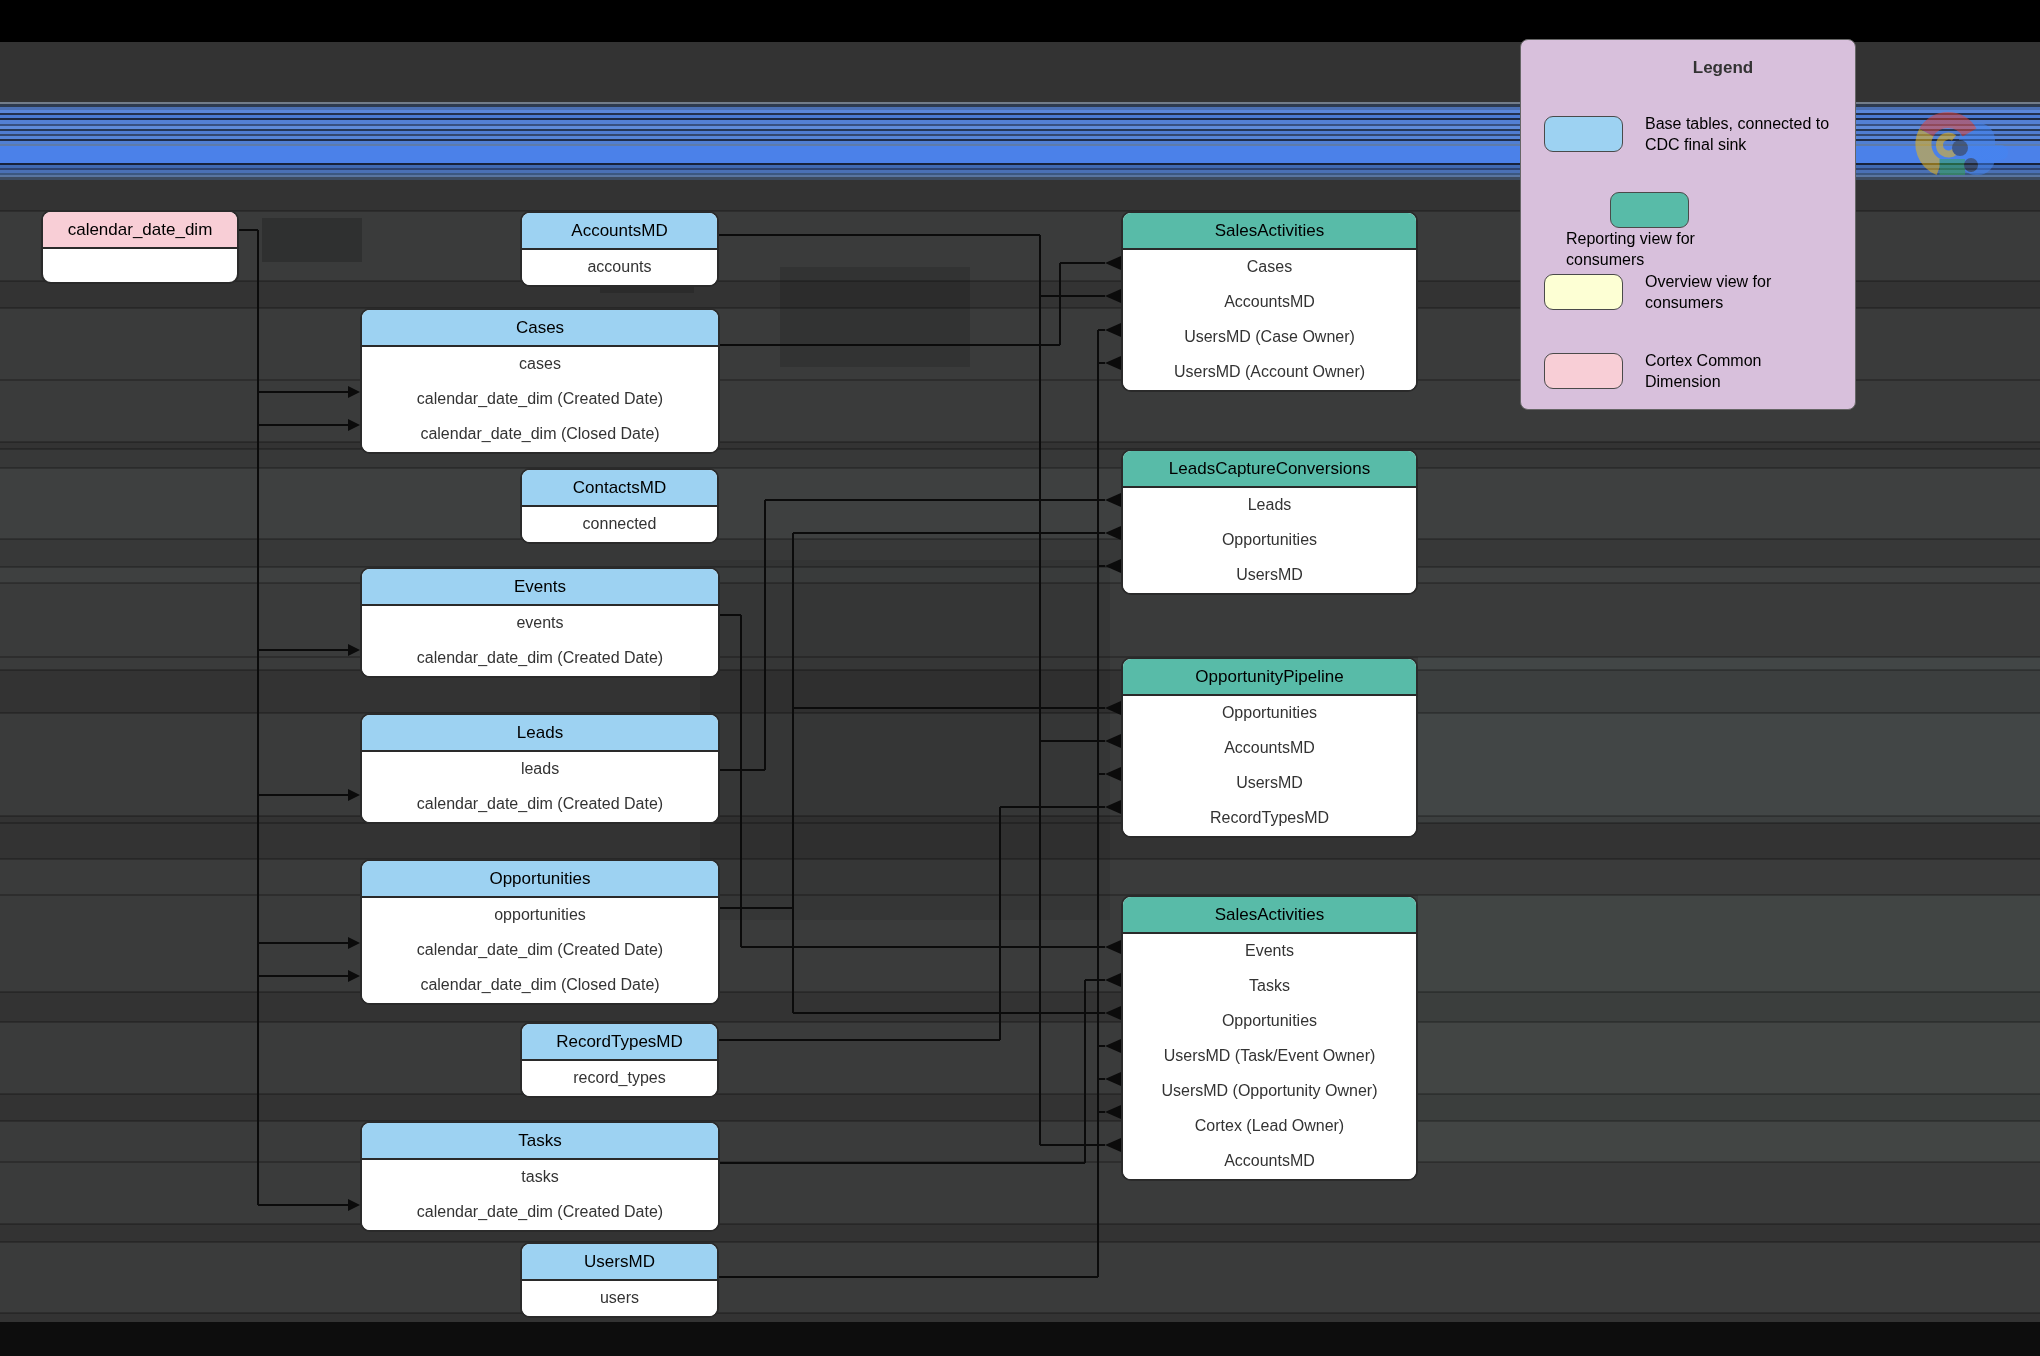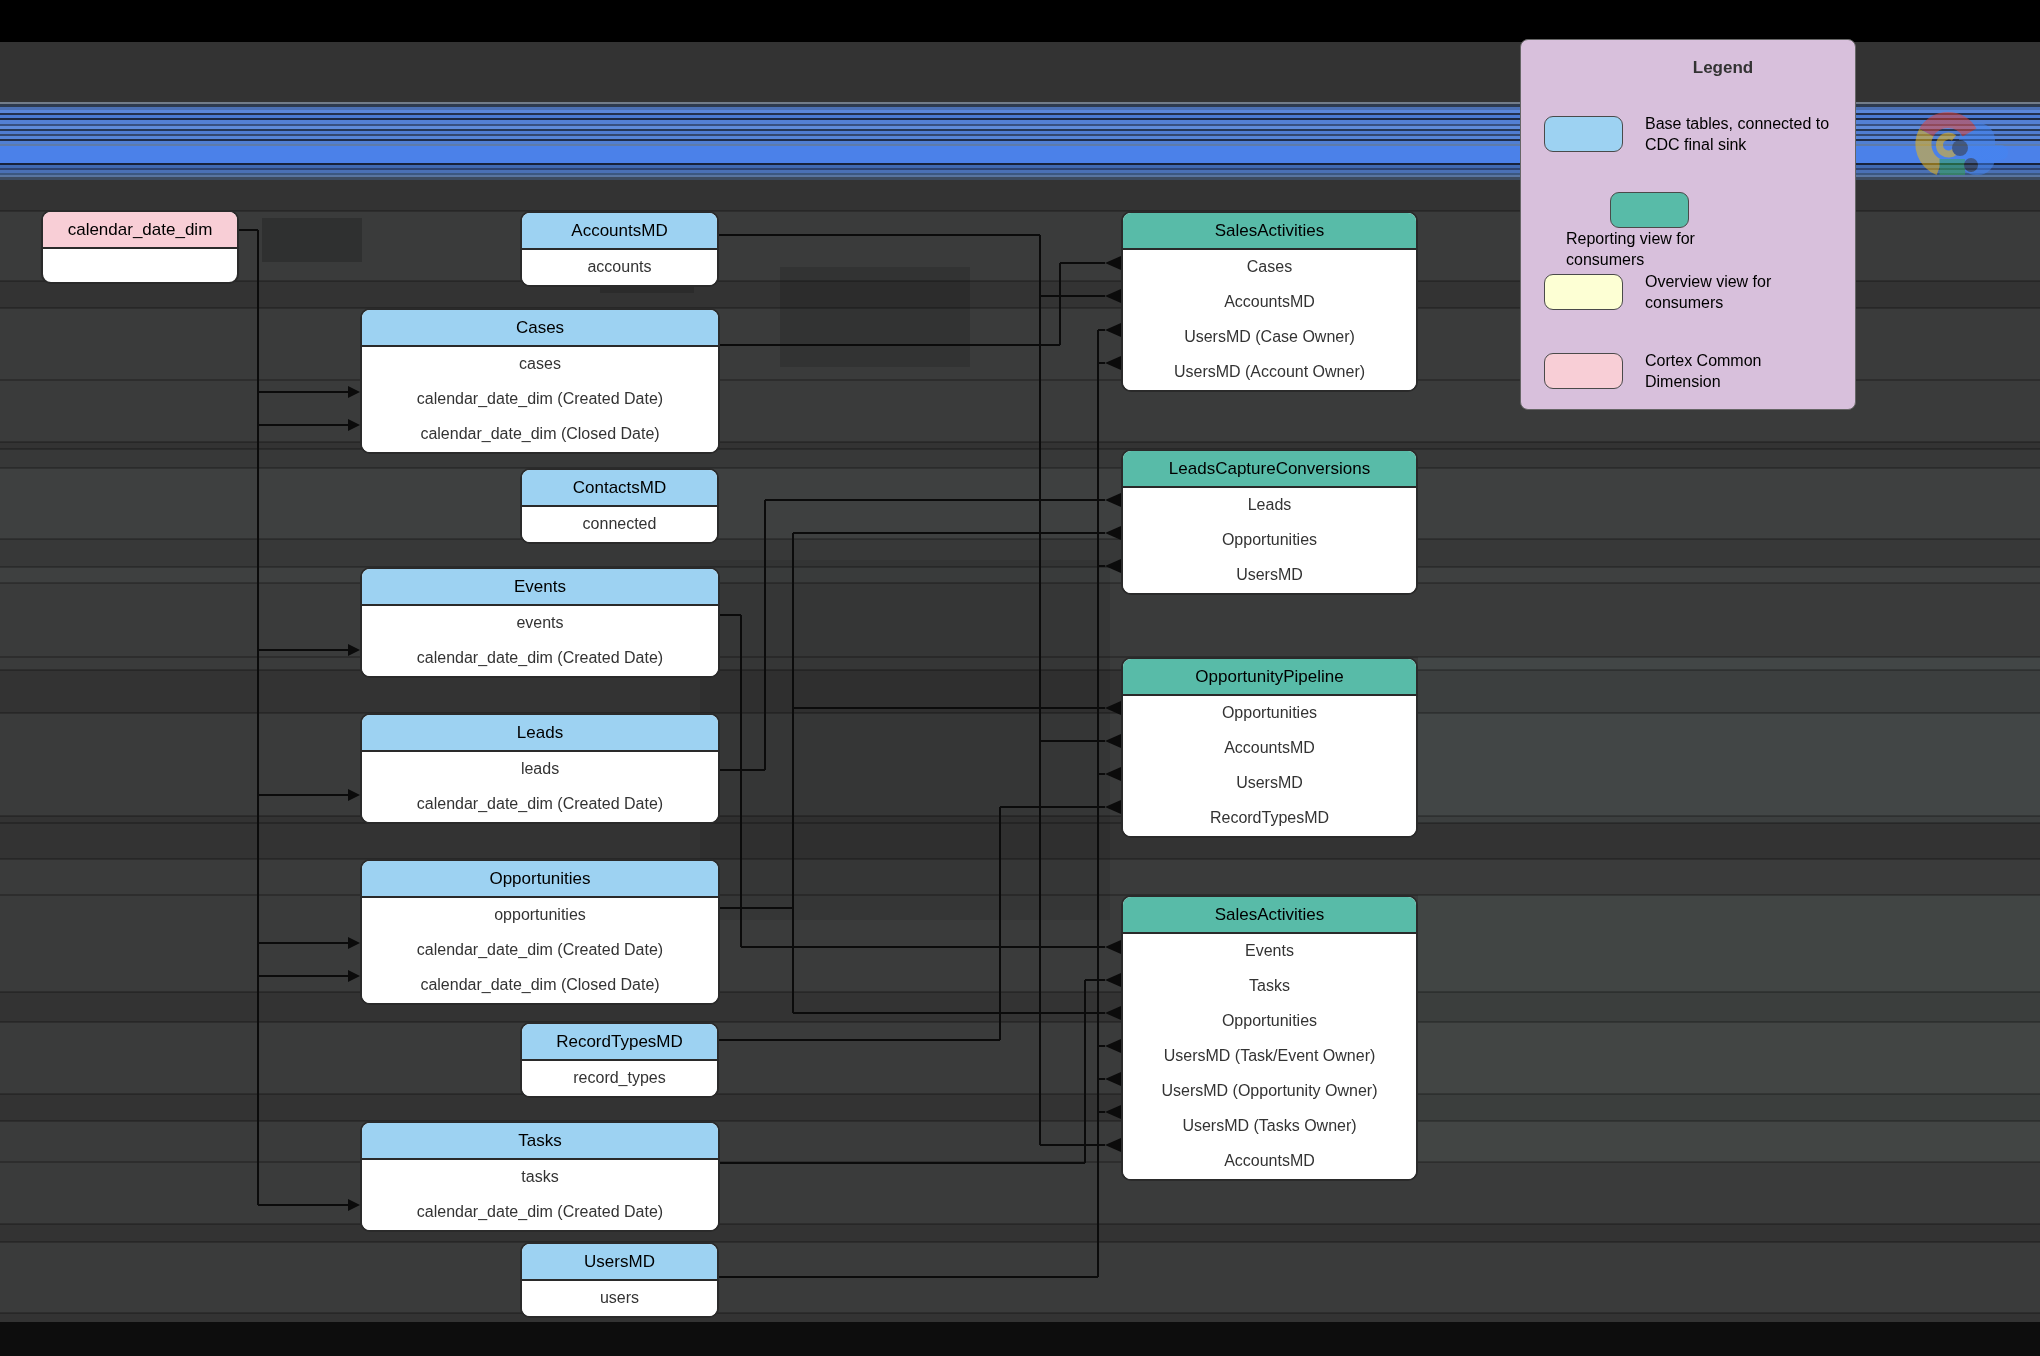--- a/index.html
+++ b/index.html
@@ -243,21 +243,21 @@
   </div>
 
   <div class="box teal" style="left:1121px;top:895px;width:297px;">
     <div class="hdr">SalesActivities</div>
     <div class="body">
         <div class="row">Events</div>
         <div class="row">Tasks</div>
         <div class="row">Opportunities</div>
         <div class="row">UsersMD (Task/Event Owner)</div>
         <div class="row">UsersMD (Opportunity Owner)</div>
-        <div class="row">UsersMD (Tasks Owner)</div>
+        <div class="row">Cortex (Lead Owner)</div>
         <div class="row">AccountsMD</div>
       </div>
   </div>
 
   <div id="legend">
     <div class="lg-title">Legend</div>
     <div class="lg-item" style="top:73px;">
       <div class="lg-swatch" style="background: rgb(157, 210, 242);"></div>
       <div class="lg-label">Base tables, connected to CDC final sink</div>
     </div>

